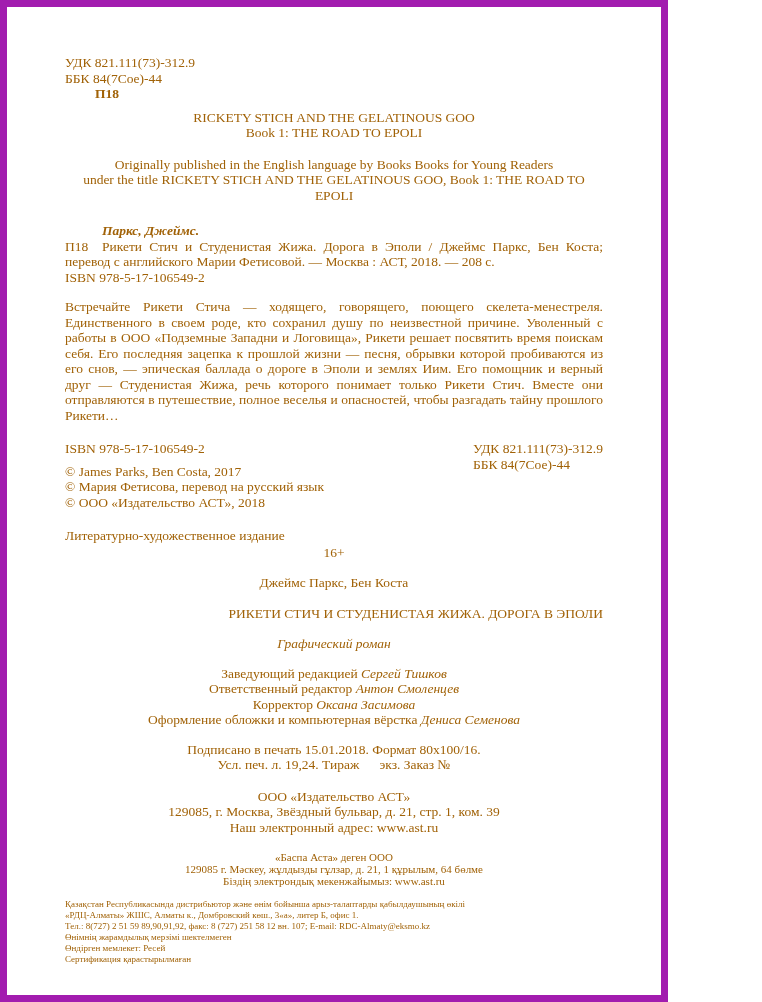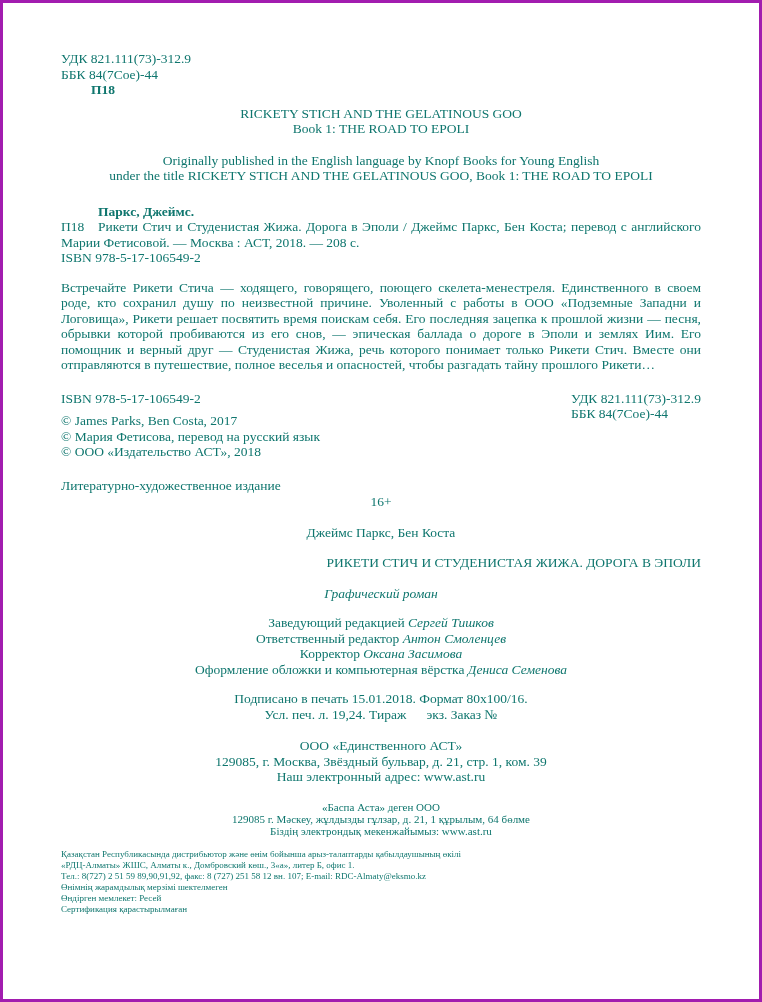--- a/index.html
+++ b/index.html
@@ -1,38 +1,38 @@
 <!DOCTYPE html>
 <html><head>
 <meta charset="utf-8">
 <style>
   html, body { margin: 0; padding: 0; background: #ffffff; }
   .page {
     position: relative;
-    width: 762px;
+    width: 668px;
     height: 1002px;
     box-sizing: border-box;
     background: #ffffff;
-    border: 3px solid #a21caf;
+    border: 7px solid #a21caf;
     padding: 48px 58px 0 58px;
     font-family: "Liberation Serif", "DejaVu Serif", serif;
     font-size: 13.5px;
     line-height: 15.5px;
-    color: #0f766e;
+    color: #a16207;
     overflow: hidden;
   }
 
   .codes-top { margin-bottom: 8px; }
   .codes-top .p18 { padding-left: 30px; font-weight: bold; }
 
   .title-en { text-align: center; margin-top: 4px; }
   .orig { text-align: center; margin-top: 16px; }
 
   .catalog { margin-top: 20px; }
-  .catalog-author { padding-left: 37px; font-weight: bold; }
+  .catalog-author { padding-left: 37px; font-weight: bold; font-style: italic; }
   .catalog-entry { text-align: justify; }
   .catalog-entry .code { display: inline-block; width: 37px; }
 
   .annotation { text-align: justify; margin-top: 14px; }
 
   .meta-row { display: flex; justify-content: space-between; margin-top: 18px; }
   .meta-left .isbn-line { margin-bottom: 7px; }
   .meta-right { text-align: left; }
 
   .edition { text-align: left; margin-top: 18px; }
@@ -60,21 +60,21 @@
     <div>ББК  84(7Сое)-44</div>
     <div class="p18">П18</div>
   </div>
 
   <div class="title-en">
     <div>RICKETY STICH AND THE GELATINOUS GOO</div>
     <div>Book 1: THE ROAD TO EPOLI</div>
   </div>
 
   <div class="orig">
-    <div>Originally published in the English language by Knopf Books for Young English</div>
+    <div>Originally published in the English language by Books Books for Young Readers</div>
     <div>under the title RICKETY STICH AND THE GELATINOUS GOO, Book 1: THE ROAD TO EPOLI</div>
   </div>
 
   <div class="catalog">
     <div class="catalog-author">Паркс, Джеймс.</div>
     <div class="catalog-entry"><span class="code">П18</span><span>Рикети Стич и Студенистая Жижа. Дорога в Эполи / Джеймс Паркс, Бен Коста; перевод с английского Марии Фетисовой. — Москва : АСТ, 2018. — 208 с.</span></div>
     <div class="isbn">ISBN 978-5-17-106549-2</div>
   </div>
 
   <div class="annotation">Встречайте Рикети Стича — ходящего, говорящего, поющего скелета-менестреля. Единственного в своем роде, кто сохранил душу по неизвестной причине. Уволенный с работы в ООО «Подземные Западни и Логовища», Рикети решает посвятить время поискам себя. Его последняя зацепка к прошлой жизни — песня, обрывки которой пробиваются из его снов, — эпическая баллада о дороге в Эполи и землях Иим. Его помощник и верный друг — Студенистая Жижа, речь которого понимает только Рикети Стич. Вместе они отправляются в путешествие, полное веселья и опасностей, чтобы разгадать тайну прошлого Рикети…</div>
@@ -107,21 +107,21 @@
     <div><span>Корректор </span><span class="name">Оксана Засимова</span></div>
     <div><span>Оформление обложки и компьютерная вёрстка </span><span class="name">Дениса Семенова</span></div>
   </div>
 
   <div class="print-info">
     <div>Подписано в печать 15.01.2018. Формат 80х100/16.</div>
     <div>Усл. печ. л. 19,24. Тираж&nbsp;&nbsp;&nbsp;&nbsp;&nbsp;&nbsp;экз. Заказ №</div>
   </div>
 
   <div class="publisher">
-    <div>ООО «Единственного АСТ»</div>
+    <div>ООО «Издательство АСТ»</div>
     <div>129085, г. Москва, Звёздный бульвар, д. 21, стр. 1, ком. 39</div>
     <div>Наш электронный адрес: www.ast.ru</div>
   </div>
 
   <div class="kz-pub">
     <div>«Баспа Аста» деген ООО</div>
     <div>129085 г. Мәскеу,  жұлдызды гұлзар, д. 21, 1 құрылым, 64 бөлме</div>
     <div>Біздің электрондық мекенжайымыз: www.ast.ru</div>
   </div>
 

